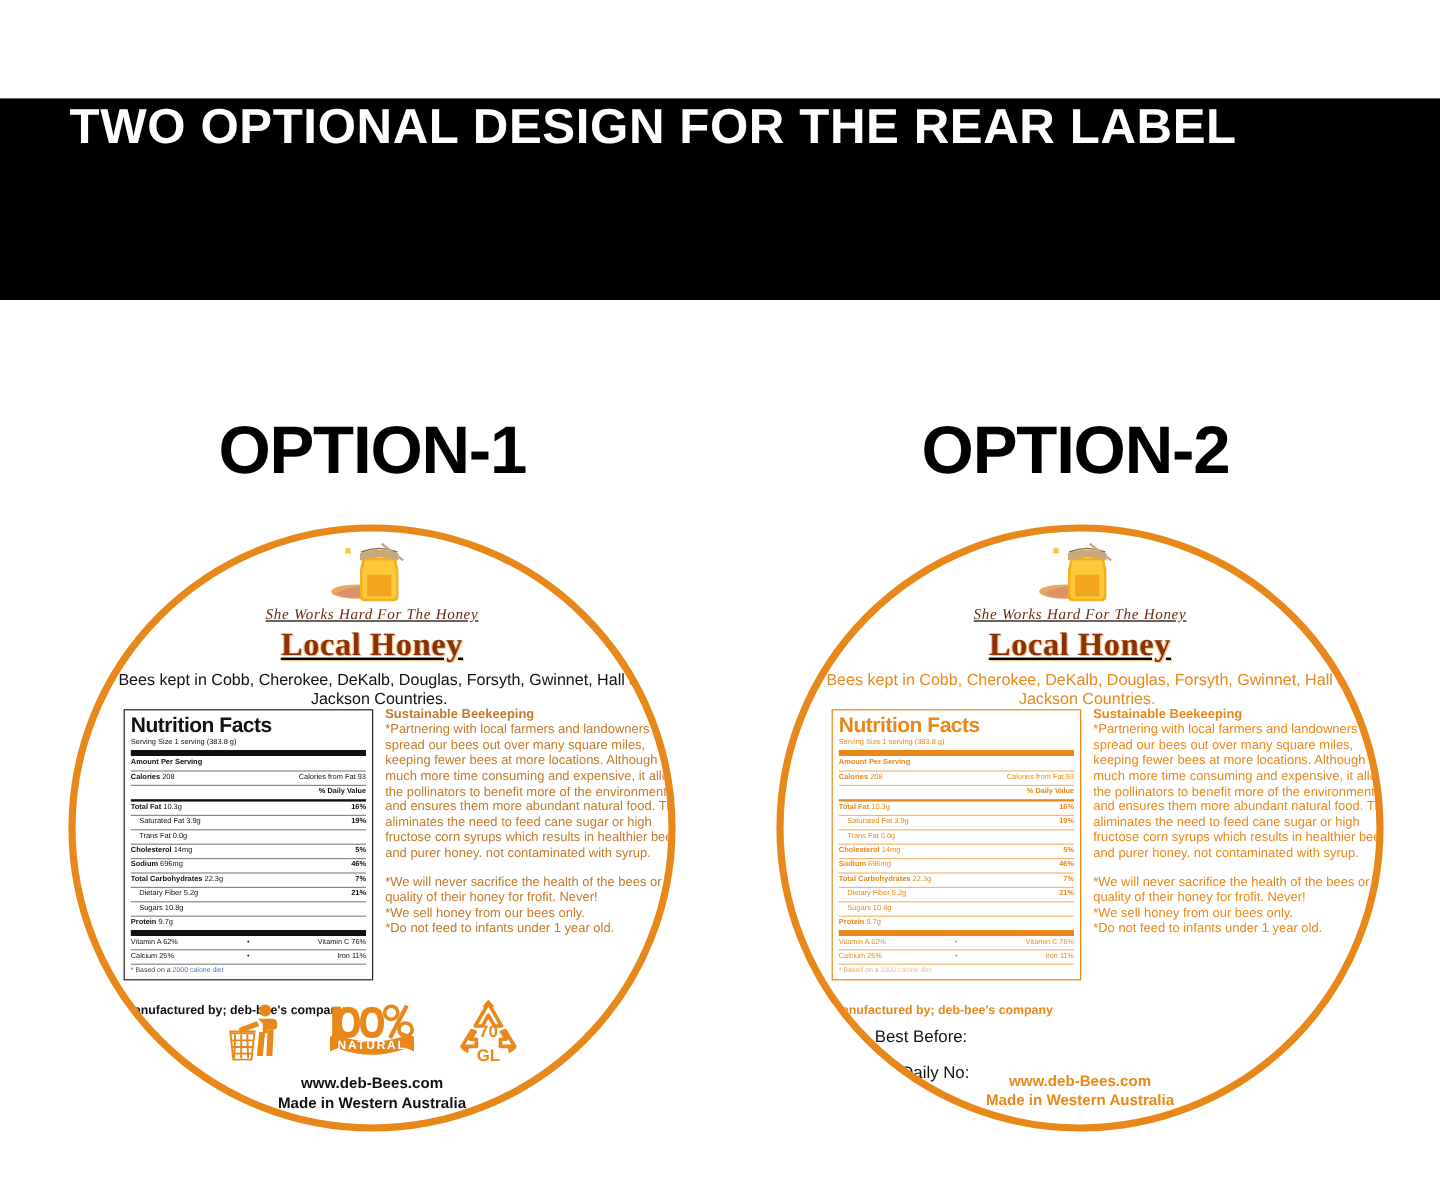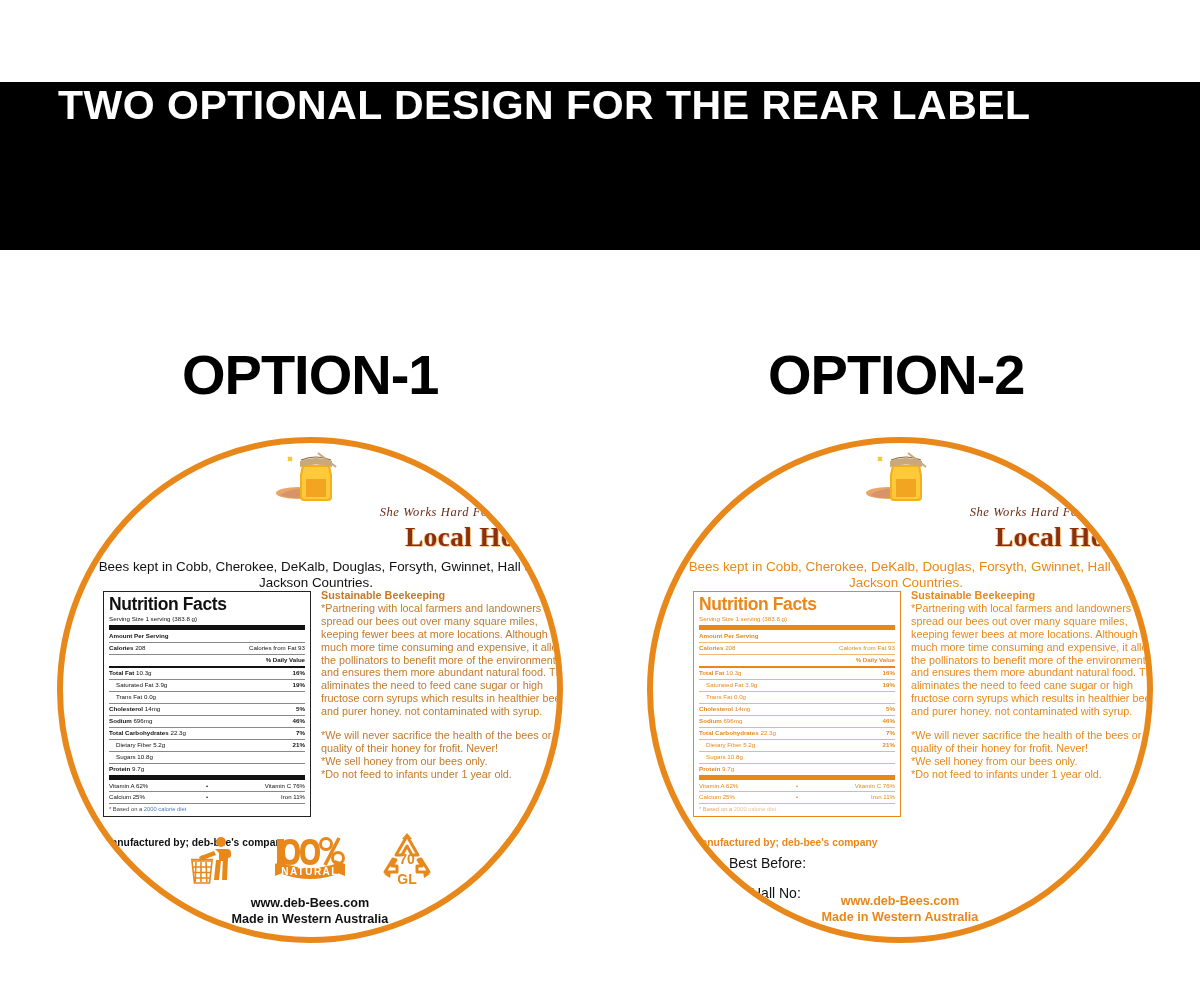--- a/index.html
+++ b/index.html
@@ -31,21 +31,21 @@
     position:absolute;width:506px;height:506px;border-radius:50%;
     border:6px solid #E8881A;box-sizing:border-box;background:#fff;
     overflow:hidden;
   }
   #opt1-circle{left:57px;top:437px;}
   #opt2-circle{left:647px;top:437px;}
 
   .circle-inner{position:absolute;left:0;top:0;width:100%;height:100%;}
 
   
-  .logo-block{position:absolute;left:0;top:8px;width:100%;text-align:right;}
+  .logo-block{position:absolute;left:0;top:8px;width:100%;text-align:center;text-decoration:underline;}
   .jar-icon{display:block;margin:0 auto;}
   .tagline{
     font-family:"Liberation Serif", serif;font-style:italic;
     font-size:12.5px;color:#6b2b12;letter-spacing:.6px;margin-top:-4px;
   }
   .brand{
     font-family:"Liberation Serif", serif;font-weight:bold;
     font-size:27px;color:#8c2f0d;letter-spacing:.5px;line-height:1;
     margin-top:4px;
     text-shadow:1px 1px 0 #f4c98a, -1px 0 0 #f4c98a;
@@ -430,21 +430,21 @@
       <h4>Sustainable Beekeeping</h4>
       <p>*Partnering with local farmers and landowners we spread our bees out over many square miles, keeping fewer bees at more locations. Although much more time consuming and expensive, it allows the pollinators to benefit more of the environment and ensures them more abundant natural food. This aliminates the need to feed cane sugar or high fructose corn syrups which results in healthier bees and purer honey. not contaminated with syrup.</p>
       <div class="gap"></div>
       <p>*We will never sacrifice the health of the bees or the quality of their honey for frofit. Never!</p>
       <p>*We sell honey from our bees only.</p>
       <p>*Do not feed to infants under 1 year old.</p>
     </div>
 
     <div class="batch-block">
       <div>Best Before:</div>
-      <div>Hall No:</div>
+      <div>Daily No:</div>
     </div>
 
     <div class="footer-web" id="opt2-footer">
       <div>www.deb-Bees.com</div>
       <div>Made in Western Australia</div>
     </div>
 
   </div>
 </div>
 

